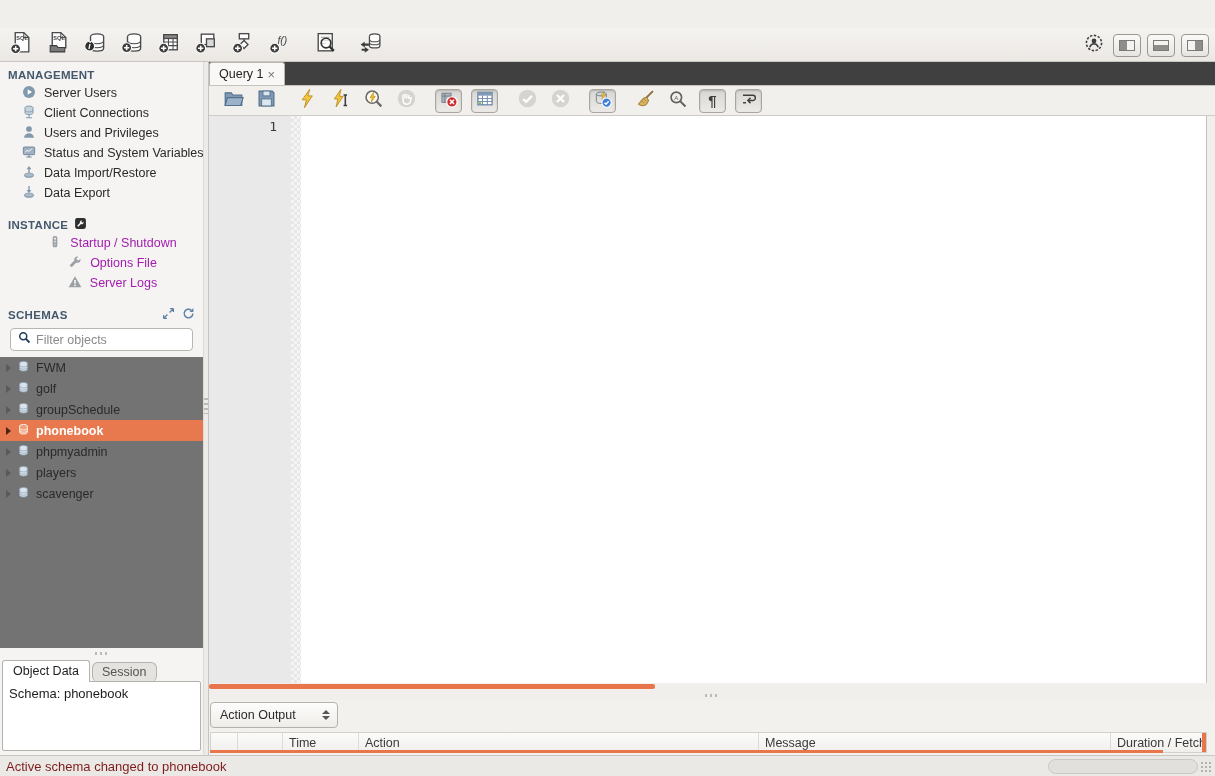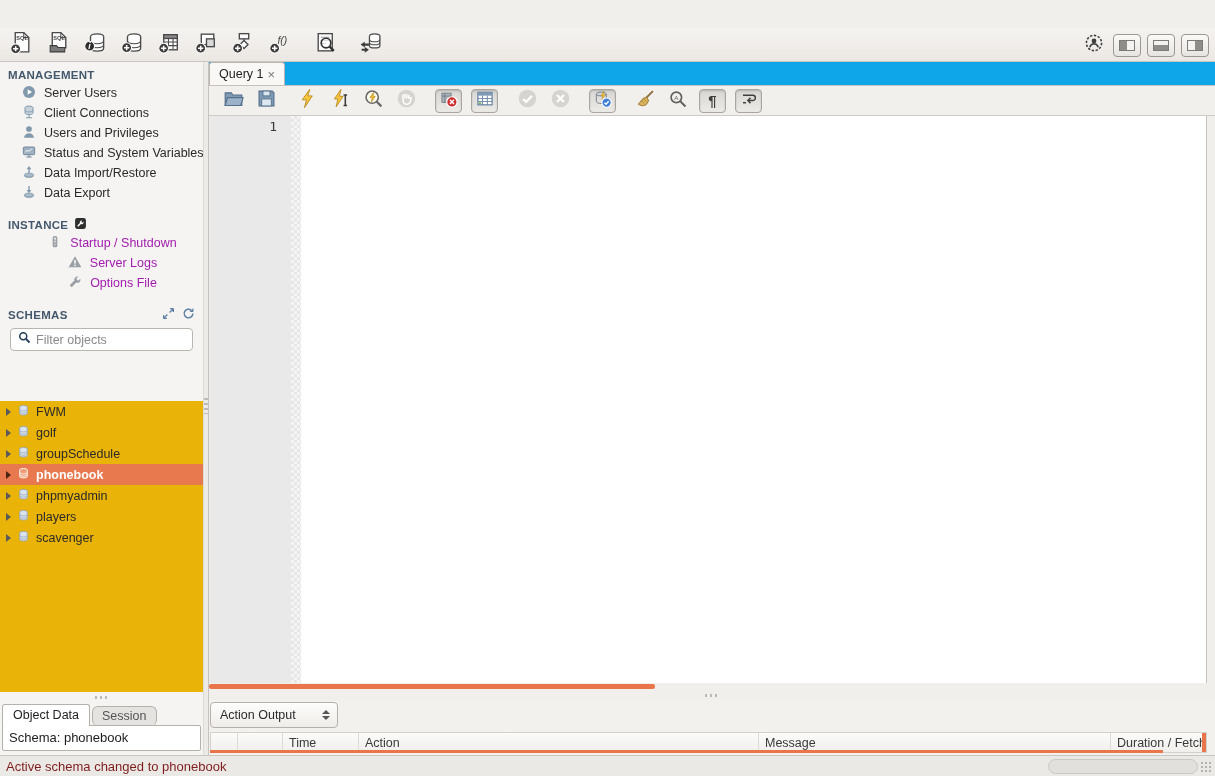--- a/index.html
+++ b/index.html
@@ -41,21 +41,21 @@
   .side-title .sp { flex:1; }
   .m-item { height:20px; display:flex; align-items:center; gap:7px; padding-left:21px;
     font-size:12.5px; color:#2a2a2a; white-space:nowrap; overflow:hidden; flex:0 0 auto; }
   .m-item.dis { color:#a21caf;justify-content:center; }
   .m-item svg { flex:0 0 auto; }
   .filterbox { margin:5px 10px 6px 10px; height:23px; border:1px solid #b9b6b1; border-radius:4px;
     background:#fff; display:flex; align-items:center; padding:0 6px; gap:4px; flex:0 0 auto; }
   .filterbox input { border:none; outline:none; flex:1; font-size:12.5px;
     font-family:"Liberation Sans",sans-serif; color:#333; background:transparent; }
   .filterbox input::placeholder { color:#8a8a8a; }
-  .schema-list { background:#eab308; height:291px; flex:0 0 auto;margin-top:44px; }
+  .schema-list { background:#737373; height:291px; flex:0 0 auto; }
   .s-row { height:21px; display:flex; align-items:center; gap:6px; padding-left:6px;
     font-size:12.5px; color:#2a2a2a; }
   .s-row .tri { width:0; height:0; border-left:5px solid #5a5a5a;
     border-top:4px solid transparent; border-bottom:4px solid transparent; }
   .s-row.sel { background:#e8794e; color:#fff; font-weight:bold; }
   .s-row.sel .tri { border-left-color:#4b2413; }
   .side-grip { height:10px; display:flex; align-items:center; justify-content:center; flex:0 0 auto; }
   .gripline { width:14px; height:3px;
     background:repeating-linear-gradient(90deg,#bdbab5 0 2px,transparent 2px 5px); }
   .oi-tabs { height:24px; display:flex; align-items:flex-end; padding-left:2px; flex:0 0 auto; }
@@ -68,21 +68,21 @@
 
   
   .vsplit { position:absolute; top:62px; left:203px; width:6px; bottom:21px; background:#ecebe8;
     border-left:1px solid #dddbd7; border-right:1px solid #c6c3be; }
   .vsplit .vgrip { position:absolute; top:336px; left:0; width:4px; height:16px;
     background:repeating-linear-gradient(#bdbab5 0 2px,transparent 2px 5px); }
 
   
   .main { position:absolute; top:62px; left:209px; right:0; bottom:21px;
     display:flex; flex-direction:column; background:#f1efec; }
-  .qtabs { height:24px; background:#0ea5e9; border-bottom:1px solid #c6c3be;
+  .qtabs { height:24px; background:#404040; border-bottom:1px solid #c6c3be;
     display:flex; align-items:flex-end; }
   .qtab { height:23px; margin-left:0; border:1px solid #b9b6b1; border-bottom:none;
     border-radius:3px 3px 0 0; background:#f9f8f6; display:flex; align-items:center;
     gap:4px; padding:0 9px; font-size:12.5px; color:#222; }
   .qtoolbar { height:30px; background:#f2f0ed; border-bottom:1px solid #cfccc7;
     display:flex; align-items:center; gap:9px; padding-left:12px; }
   .qi { width:24px; height:24px; display:flex; align-items:center; justify-content:center; }
   .fr { width:27px; height:24px; border:1px solid #a9a6a1; border-radius:4px;
     background:linear-gradient(#d9d7d3,#eceae6); box-shadow:inset 0 1px 2px rgba(0,0,0,.18);
     display:flex; align-items:center; justify-content:center; }
@@ -334,31 +334,31 @@
     <span><svg width="16" height="16" viewBox="0 0 24 24">
           <rect x="8.5" y="3" width="7" height="17" rx="2.5" fill="#9aa0a6"></rect>
           <circle cx="12" cy="7" r="1.7" fill="#e8e8e8"></circle>
           <circle cx="12" cy="11.5" r="1.7" fill="#d2d2d2"></circle>
           <circle cx="12" cy="16" r="1.7" fill="#bcbcbc"></circle>
         </svg></span>
     <span>Startup / Shutdown</span>
   </div>
   <div class="m-item dis">
     <span><svg width="16" height="16" viewBox="0 0 24 24">
+          <path d="M20 7a4.6 4.6 0 0 1-5.9 5.9L7 20l-3-3 7.1-7.1A4.6 4.6 0 0 1 17 4l-3.2 3.2 3 3z" fill="#9aa0a6"></path>
+        </svg></span>
+    <span>Options File</span>
+  </div>
+  <div class="m-item dis">
+    <span><svg width="16" height="16" viewBox="0 0 24 24">
           <path d="M12 3.5 21.5 20h-19z" fill="#9aa0a6"></path>
           <rect x="10.9" y="9" width="2.2" height="5.5" fill="#fff"></rect>
           <rect x="10.9" y="16" width="2.2" height="2.2" fill="#fff"></rect>
         </svg></span>
     <span>Server Logs</span>
-  </div>
-  <div class="m-item dis">
-    <span><svg width="16" height="16" viewBox="0 0 24 24">
-          <path d="M20 7a4.6 4.6 0 0 1-5.9 5.9L7 20l-3-3 7.1-7.1A4.6 4.6 0 0 1 17 4l-3.2 3.2 3 3z" fill="#9aa0a6"></path>
-        </svg></span>
-    <span>Options File</span>
   </div>
 
   <div class="side-title" style="margin-top:13px">
     <span>SCHEMAS</span>
     <span class="sp"></span>
     <span style="margin-right:7px">
       <svg width="13" height="13" viewBox="0 0 24 24">
           <path d="M14 10 21 3M21 3h-6M21 3v6M10 14l-7 7M3 21h6M3 21v-6" fill="none" stroke="#5b7fa4" stroke-width="2.4"></path>
         </svg></span>
     <span>

